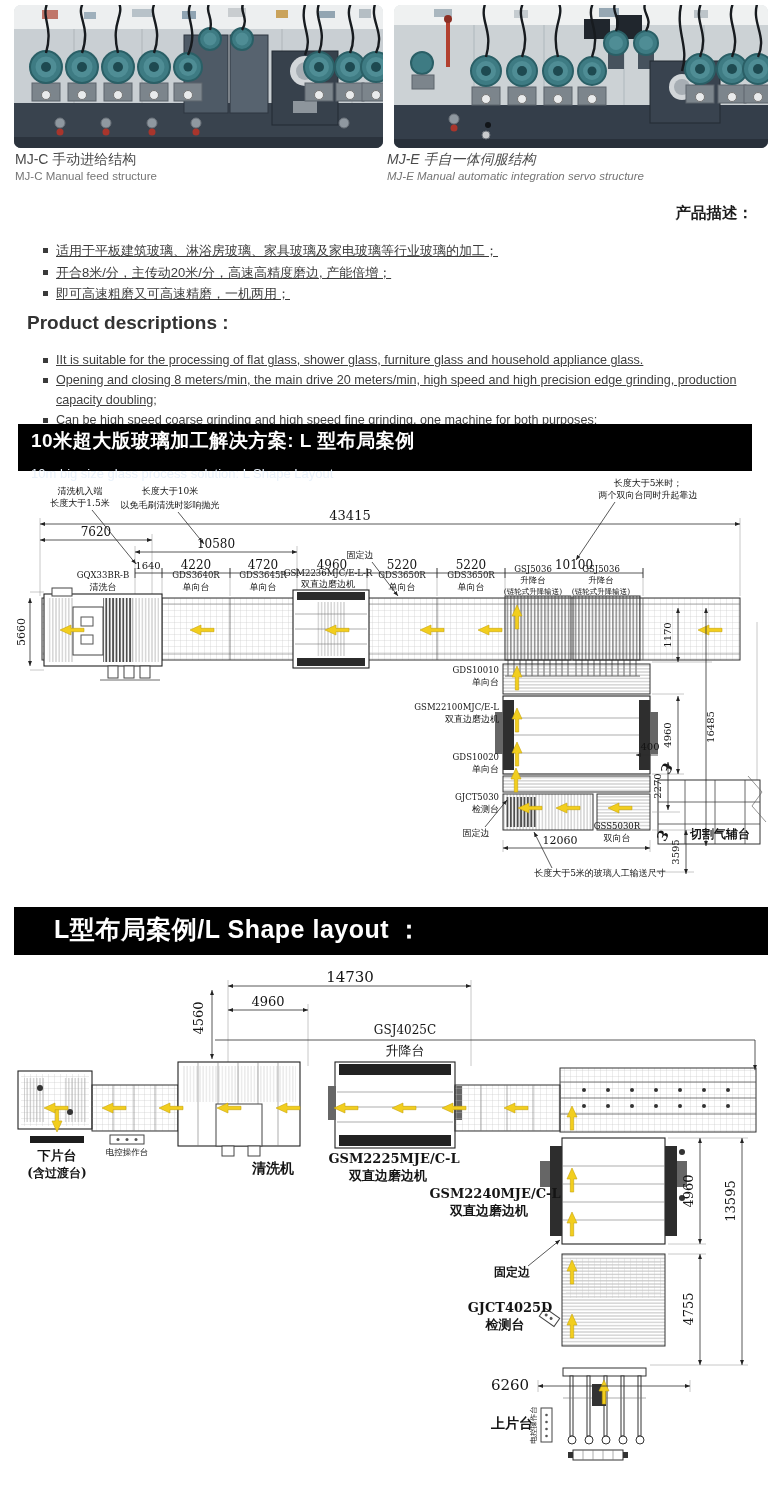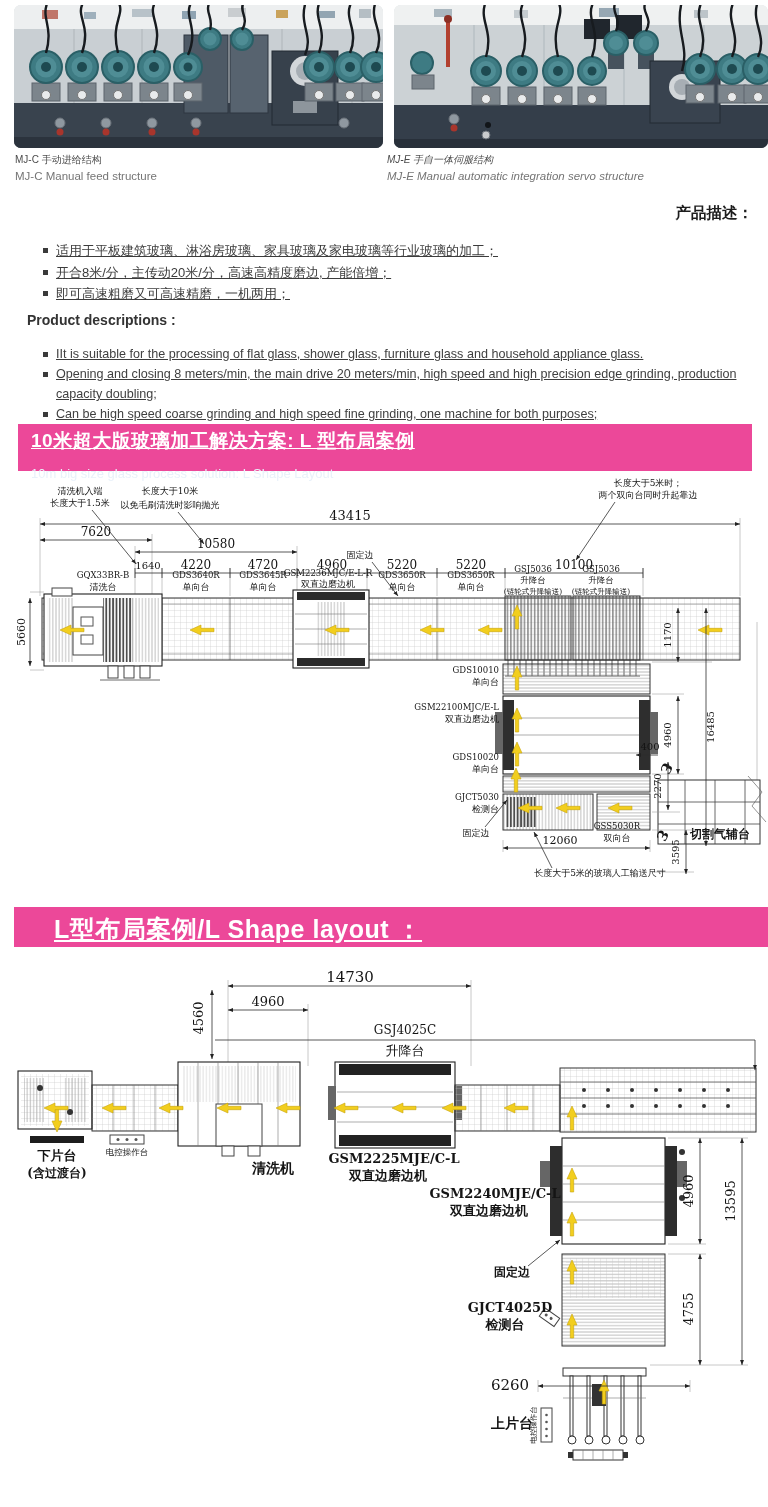--- a/index.html
+++ b/index.html
@@ -4,40 +4,40 @@
 <style>
   html,body{margin:0;padding:0;background:#fff;}
   .page{position:relative;width:768px;height:1507px;background:#fff;overflow:hidden;
         font-family:"Liberation Sans",sans-serif;color:#3c3c3c;}
   .abs{position:absolute;}
   
   .photo{position:absolute;top:5px;height:143px;border-radius:7px;overflow:hidden;background:#e3e7e9;}
   .photo.left{left:14px;width:369px;}
   .photo.right{left:394px;width:374px;}
   .caption{position:absolute;top:151px;line-height:17px;}
-  .caption .cn{font-size:10px;color:#4a4a4a;}
+  .caption .cn{font-size:14px;color:#4a4a4a;}
   .caption .en{font-size:11.5px;color:#757575;}
   .caption.left{left:15px;} .caption.right{left:387px;font-style:italic;}
   
   .desc{position:absolute;left:27px;width:726px;}
   .desc-cn{top:203px;}
   .desc-cn h3{margin:0 0 7px 0;font-size:15.5px;color:#1d1d1d;text-align:right;}
   .desc-cn li{font-size:13px;color:#3c3c3c;line-height:21.5px;}
   .desc-en{top:312px;}
-  .desc-en h3{margin:0 0 8px 0;font-size:14px;color:#333;}
+  .desc-en h3{margin:0 0 8px 0;font-size:19px;color:#333;}
   .desc-en li{font-size:12.6px;color:#3f3f3f;line-height:20px;}
   .desc ul{margin:16px;padding:0;list-style:none;text-decoration:underline;}
   .desc li{position:relative;padding-left:13px;}
   .desc li.b:before{content:"";position:absolute;left:0;top:8px;width:5px;height:5px;background:#3a3a3a;}
   
-  .banner{position:absolute;background:#ec4899;color:#fff;text-decoration:underline;}
+  .banner{position:absolute;background:#000000;color:#fff;}
   .banner1{left:18px;top:424px;width:734px;height:47px;padding:4px 0 0 13px;box-sizing:border-box;}
   .banner1 .t1{font-size:19px;font-weight:bold;letter-spacing:.5px;}
   .banner1 .t2{font-size:13px;color:#e9f1fa;margin-top:12px;}
-  .banner2{left:14px;top:907px;width:754px;height:40px;line-height:44px;
+  .banner2{left:14px;top:907px;width:754px;height:48px;line-height:44px;
            font-size:25px;font-weight:bold;padding-left:40px;box-sizing:border-box;letter-spacing:.5px;}
   
   .diag1{left:0;top:472px;} .diag2{left:0;top:956px;}
   svg text{fill:#141414;font-family:"DejaVu Serif",serif;}
   .t7{font-size:7.5px;} .t8{font-size:8.5px;} .t9{font-size:9px;} .t10{font-size:10px;}
   .t11{font-size:11px;} .t12{font-size:12px;} .t13{font-size:13px;} .t14{font-size:14px;} .t15{font-size:15px;}
   .mid{text-anchor:middle;} .end{text-anchor:end;} .bd{font-weight:bold;}
   .dim{stroke:#2f2f2f;stroke-width:.8;fill:none;}
   .ext{stroke:#9a9a9a;stroke-width:.55;fill:none;}
   .mach{fill:#fff;stroke:#222;stroke-width:1.1;}

